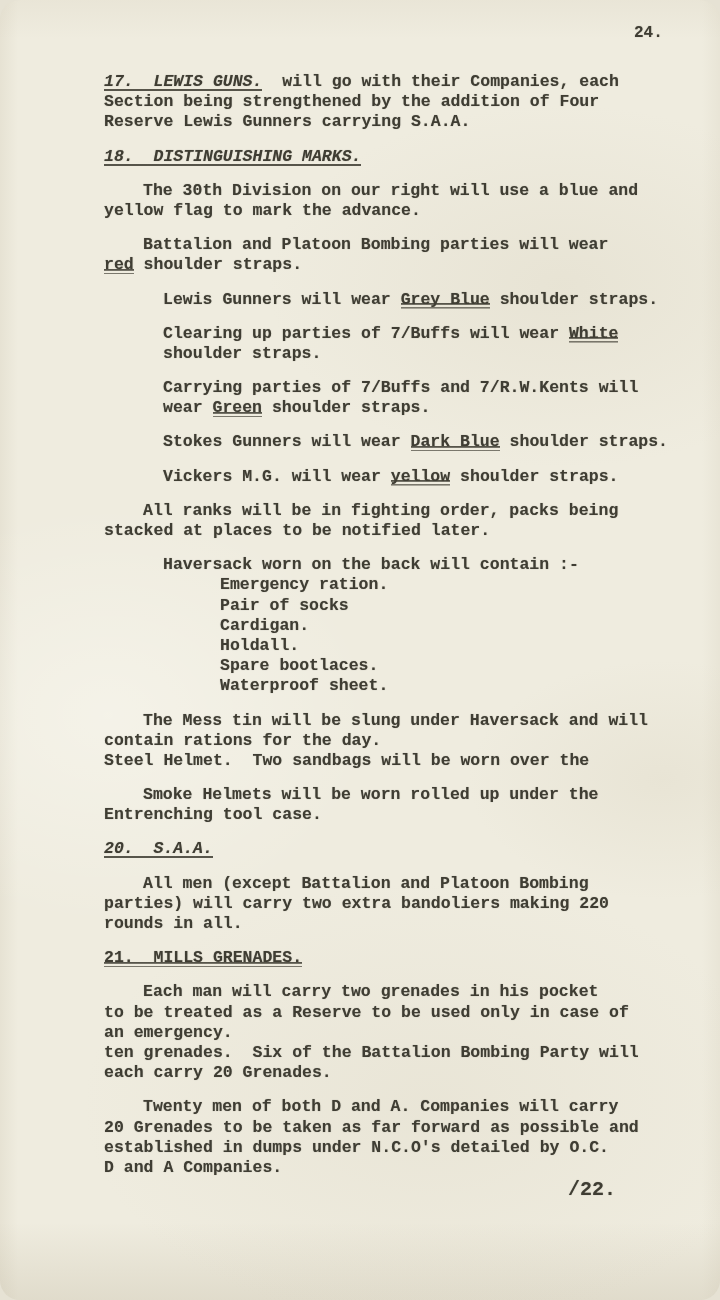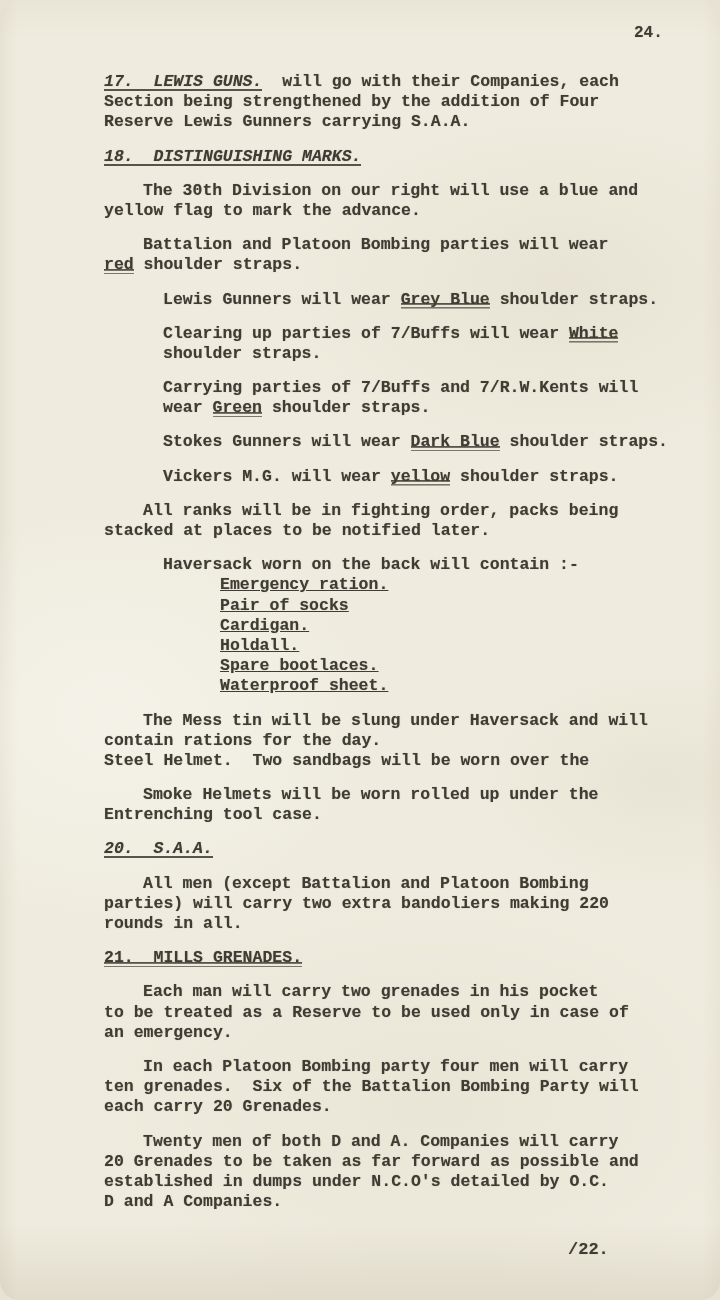--- a/index.html
+++ b/index.html
@@ -44,40 +44,40 @@
   }
   .line {
     line-height: 20.2px;
     height: 20.2px;
     white-space: pre;
   }
   .line.gap { margin-top: 14px; }
   .in0 { padding-left: 0; }
   .in1 { padding-left: 39px; }
   .in2 { padding-left: 59px; }
-  .in3 { padding-left: 116px; text-decoration: underline; }
+  .in3 { padding-left: 116px; }
   .u1 {
     background-image: linear-gradient(rgba(60,58,48,0.85), rgba(60,58,48,0.85));
     background-size: 100% 2px;
     background-position: 0 100%;
     background-repeat: no-repeat;
     font-style: italic;
   }
   .u2 {
     background-image:
       linear-gradient(rgba(60,58,48,0.85), rgba(60,58,48,0.85)),
       linear-gradient(rgba(60,58,48,0.65), rgba(60,58,48,0.65));
     background-size: 100% 1.8px, 100% 1.6px;
     background-position: 0 calc(100% - 3.4px), 0 100%;
     background-repeat: no-repeat;
   }
   .footer-line {
-    margin-top: 28px;
+    margin-top: 0;
     margin-left: 464px;
-    font-size: 17px;
+    font-size: 20px;
     white-space: pre;
     font-family: Liberation Mono, monospace;
   }
 </style>
 </head>
 <body>
 
 <div class="paper">
   <div class="page-number">24.</div>
 
@@ -113,21 +113,20 @@
       <div class="line in1 gap"><span>Smoke Helmets will be worn rolled up under the</span></div>
       <div class="line in0"><span>Entrenching tool case.</span></div>
       <div class="line in0 gap"><span class="u1">20.  S.A.A.</span></div>
       <div class="line in1 gap"><span>All men (except Battalion and Platoon Bombing</span></div>
       <div class="line in0"><span>parties) will carry two extra bandoliers making 220</span></div>
       <div class="line in0"><span>rounds in all.</span></div>
       <div class="line in0 gap"><span class="u2">21.  MILLS GRENADES.</span></div>
       <div class="line in1 gap"><span>Each man will carry two grenades in his pocket</span></div>
       <div class="line in0"><span>to be treated as a Reserve to be used only in case of</span></div>
       <div class="line in0"><span>an emergency.</span></div>
-      <div class="line in1 gap"><span>In each Platoon Bombing party four men will carry</span></div>
       <div class="line in0"><span>ten grenades.  Six of the Battalion Bombing Party will</span></div>
       <div class="line in0"><span>each carry 20 Grenades.</span></div>
       <div class="line in1 gap"><span>Twenty men of both D and A. Companies will carry</span></div>
       <div class="line in0"><span>20 Grenades to be taken as far forward as possible and</span></div>
       <div class="line in0"><span>established in dumps under N.C.O's detailed by O.C.</span></div>
       <div class="line in0"><span>D and A Companies.</span></div>
       <div class="footer-line">/22.</div>
     </div>
 </div>
 

